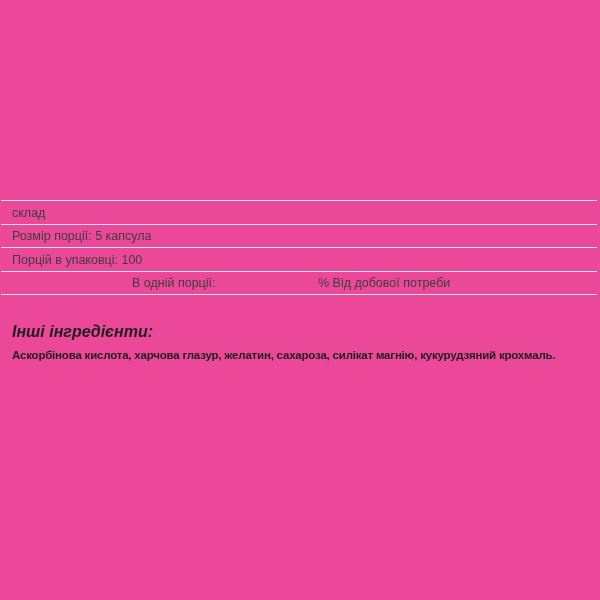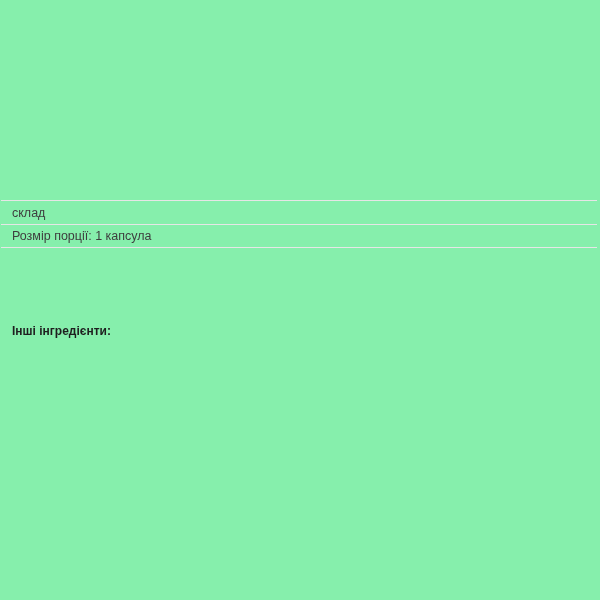--- a/index.html
+++ b/index.html
@@ -1,20 +1,20 @@
 <!DOCTYPE html>
 <html lang="uk"><head>
 <meta charset="utf-8">
 <style>
   html, body { margin: 0; padding: 0; background: #ffffff; }
   .page {
     position: relative;
     width: 600px;
     height: 600px;
-    background: #86efac;
+    background: #ec4899;
     font-family: "Liberation Sans", sans-serif;
     overflow: hidden;
   }
   
   .facts-table {
     position: absolute;
     top: 200px;
     left: 1px;
     width: 596px;
     border-top: 1px solid #e6e6e6;
@@ -38,22 +38,23 @@
   .other {
     position: absolute;
     left: 12px;
     top: 324px;
     width: 584px;
     color: #1f1f1f;
     font-weight: bold;
   }
   .other p { margin: 0; }
   .other-title {
-    font-size: 12px;
+    font-size: 16px;
     line-height: 15px;
+    font-style: italic;
   }
   .other-list {
     margin-top: 9px !important;
     font-size: 11.5px;
     letter-spacing: -0.2px;
     line-height: 15px;
     white-space: nowrap;
   }
   .other-note {
     margin-top: 7px !important;
@@ -68,25 +69,33 @@
 
 <div class="page">
 
   <div class="facts-table">
 
     <div class="row h24">
       <span class="cell c1">склад</span>
     </div>
 
     <div class="row h23">
-      <span class="cell c1">Розмір порції: 1 капсула</span>
+      <span class="cell c1">Розмір порції: 5 капсула</span>
     </div>
 
+    <div class="row h24">
+      <span class="cell c1">Порцій в упаковці: 100</span>
+    </div>
 
+    <div class="row h23">
+      <span class="cell c2">В одній порції:</span>
+      <span class="cell c3">% Від добової потреби</span>
+    </div>
 
 
   </div>
 
   <div class="other">
     <p class="other-title">Інші інгредієнти:</p>
+    <p class="other-list">Аскорбінова кислота, харчова глазур, желатин, сахароза, силікат магнію, кукурудзяний крохмаль.</p>
   </div>
 
 </div>
 
 </body></html>

